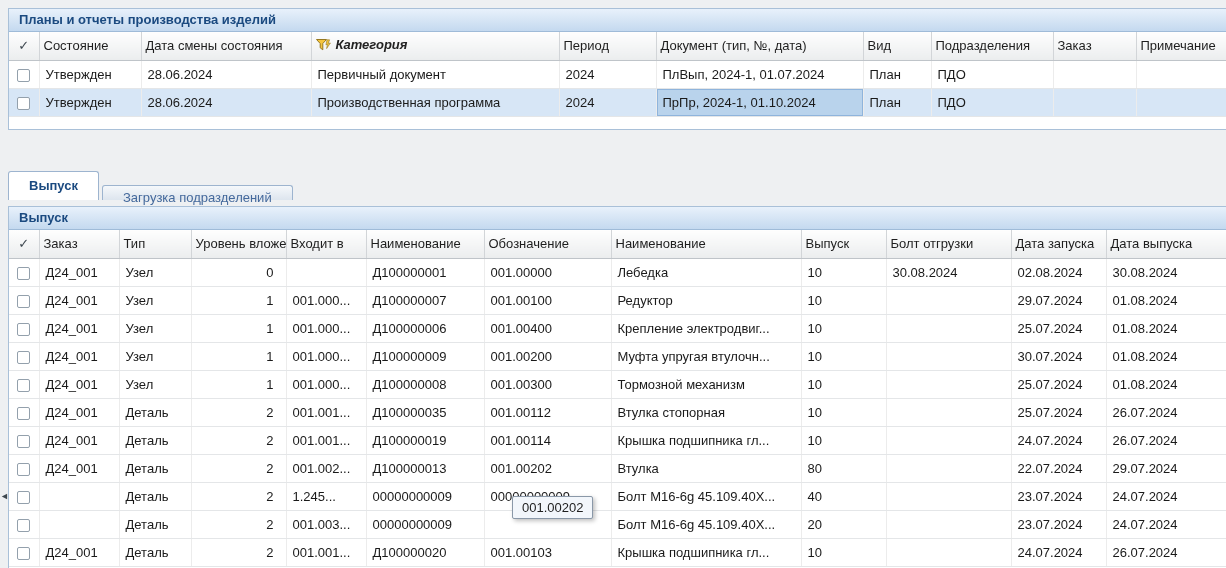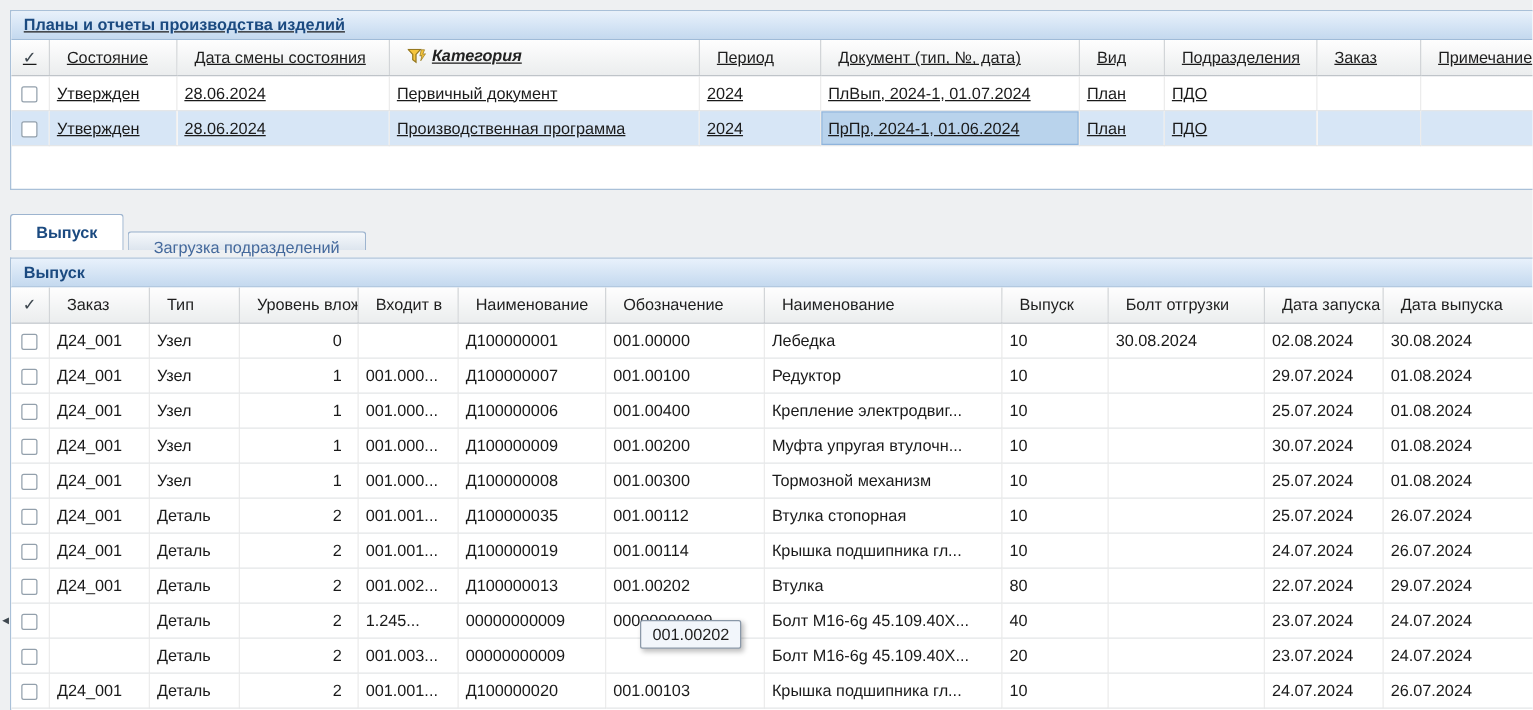--- a/index.html
+++ b/index.html
@@ -14,21 +14,21 @@
   }
   .panel {
     position: absolute;
     left: 8px;
     right: 0;
     background: #fff;
     border: 1px solid #a9c0d8;
     border-right: none;
     overflow: hidden;
   }
-  .top-panel { top: 8px; height: 144px; text-decoration: underline; }
+  .top-panel { top: 8px; height: 122px; }
   .bottom-panel { top: 206px; height: 362px; border-bottom: none; }
   .panel-header {
     height: 23px;
     line-height: 22px;
     background: linear-gradient(var(--hdr-from, #e8f1fb), var(--hdr-to, #c4d9ef));
     border-bottom: 1px solid #9fbbd8;
     color: var(--accent, #1b4a80);
     font-weight: bold;
     padding: 0 10px;
     white-space: nowrap;
@@ -38,21 +38,21 @@
     table-layout: fixed;
     background: #fff;
   }
   .grid th {
     height: 28px;
     background: linear-gradient(#fefefe, #ebedee);
     border-right: 1px solid #d2d5d8;
     border-bottom: 1px solid #bfc4c9;
     font-weight: normal;
     text-align: left;
-    padding: 0 14px;
+    padding: 0 4px;
     white-space: nowrap;
     overflow: hidden;
     color: #1e1e1e;
   }
   .grid td {
     height: 28px;
     border-right: 1px solid #ececec;
     border-bottom: 1px solid #e4e6e8;
     padding: 0 6px;
     white-space: nowrap;
@@ -176,21 +176,21 @@
           <td class="col-division" data-bind="plans.rows.0.cells.7">ПДО</td>
           <td class="col-order" data-bind="plans.rows.0.cells.8"></td>
           <td class="col-note" data-bind="plans.rows.0.cells.9"></td>
         </tr>
         <tr class="selected">
           <td class="col-check"><span class="cb"></span></td>
           <td class="col-state" data-bind="plans.rows.1.cells.1">Утвержден</td>
           <td class="col-statedate" data-bind="plans.rows.1.cells.2">28.06.2024</td>
           <td class="col-category" data-bind="plans.rows.1.cells.3">Производственная программа</td>
           <td class="col-period" data-bind="plans.rows.1.cells.4">2024</td>
-          <td class="col-document cell-selected" data-bind="plans.rows.1.cells.5">ПрПр, 2024-1, 01.06.2024</td>
+          <td class="col-document cell-selected" data-bind="plans.rows.1.cells.5">ПрПр, 2024-1, 01.10.2024</td>
           <td class="col-kind" data-bind="plans.rows.1.cells.6">План</td>
           <td class="col-division" data-bind="plans.rows.1.cells.7">ПДО</td>
           <td class="col-order" data-bind="plans.rows.1.cells.8"></td>
           <td class="col-note" data-bind="plans.rows.1.cells.9"></td>
         </tr>
       </tbody>
     </table>
 </div>
 
 <div class="tabs">

